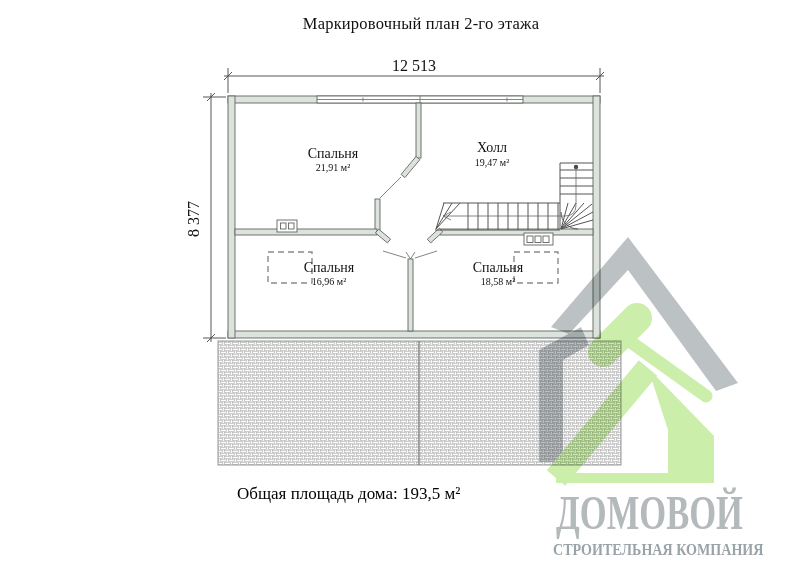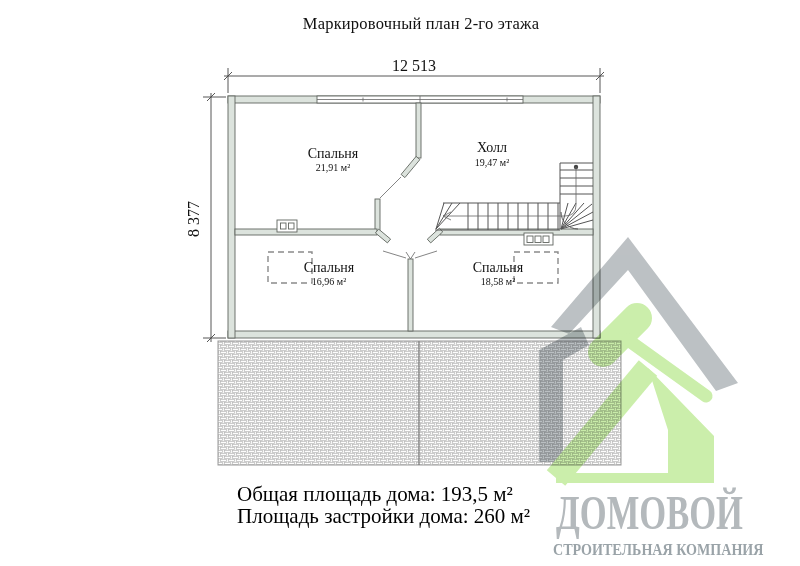--- a/index.html
+++ b/index.html
@@ -15,21 +15,21 @@
   .dim{stroke:#444;stroke-width:0.9;fill:none;}
   .dimtext{font-size:16px;fill:#111;}
   .roomname{font-size:14px;fill:#111;}
   .roomarea{font-size:10px;fill:#111;}
   .dashbox{fill:none;stroke:#8a8a8a;stroke-width:1.4;stroke-dasharray:6,4;}
   .whitefill{fill:#ffffff;stroke:#60655f;stroke-width:0.9;}
   .logo-name{position:absolute;left:556px;top:485px;font-size:48px;font-weight:700;
              color:#b4b9bc;transform:scaleX(0.72);transform-origin:left top;white-space:nowrap;}
   .logo-tagline{position:absolute;left:553px;top:541px;font-size:16px;font-weight:700;
              color:#9aa3a8;transform:scaleX(0.88);transform-origin:left top;white-space:nowrap;}
-  .summary{position:absolute;left:237px;top:483px;font-size:21px;color:#000;line-height:22px;}
+  .summary{position:absolute;left:237px;top:483px;font-size:17px;color:#000;line-height:22px;}
 </style>
 </head>
 <body>
 
 <div class="page">
 
   <div class="page-title">Маркировочный план 2-го этажа</div>
 
   <svg class="plan-svg" width="800" height="566" viewBox="0 0 800 566">
     <defs>
@@ -177,16 +177,15 @@
         <line x1="628" y1="340" x2="706" y2="396" stroke="#c7eda4" stroke-width="13" stroke-linecap="round"></line>
       </g>
     </g>
   </svg>
 
   <div class="logo-name">ДОМОВОЙ</div>
   <div class="logo-tagline">СТРОИТЕЛЬНАЯ КОМПАНИЯ</div>
 
   <div class="summary">
     <div>Общая площадь дома: 193,5 м²</div>
-    <div>Площадь застройки дома: 260 м²</div>
   </div>
 
 </div>
 
 </body></html>

